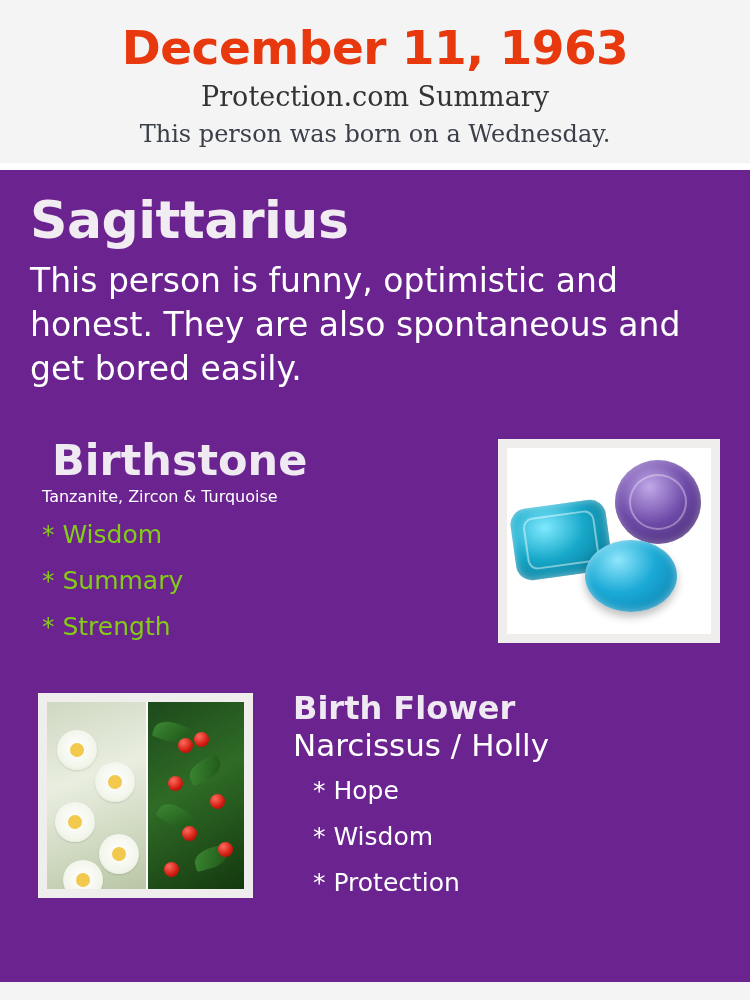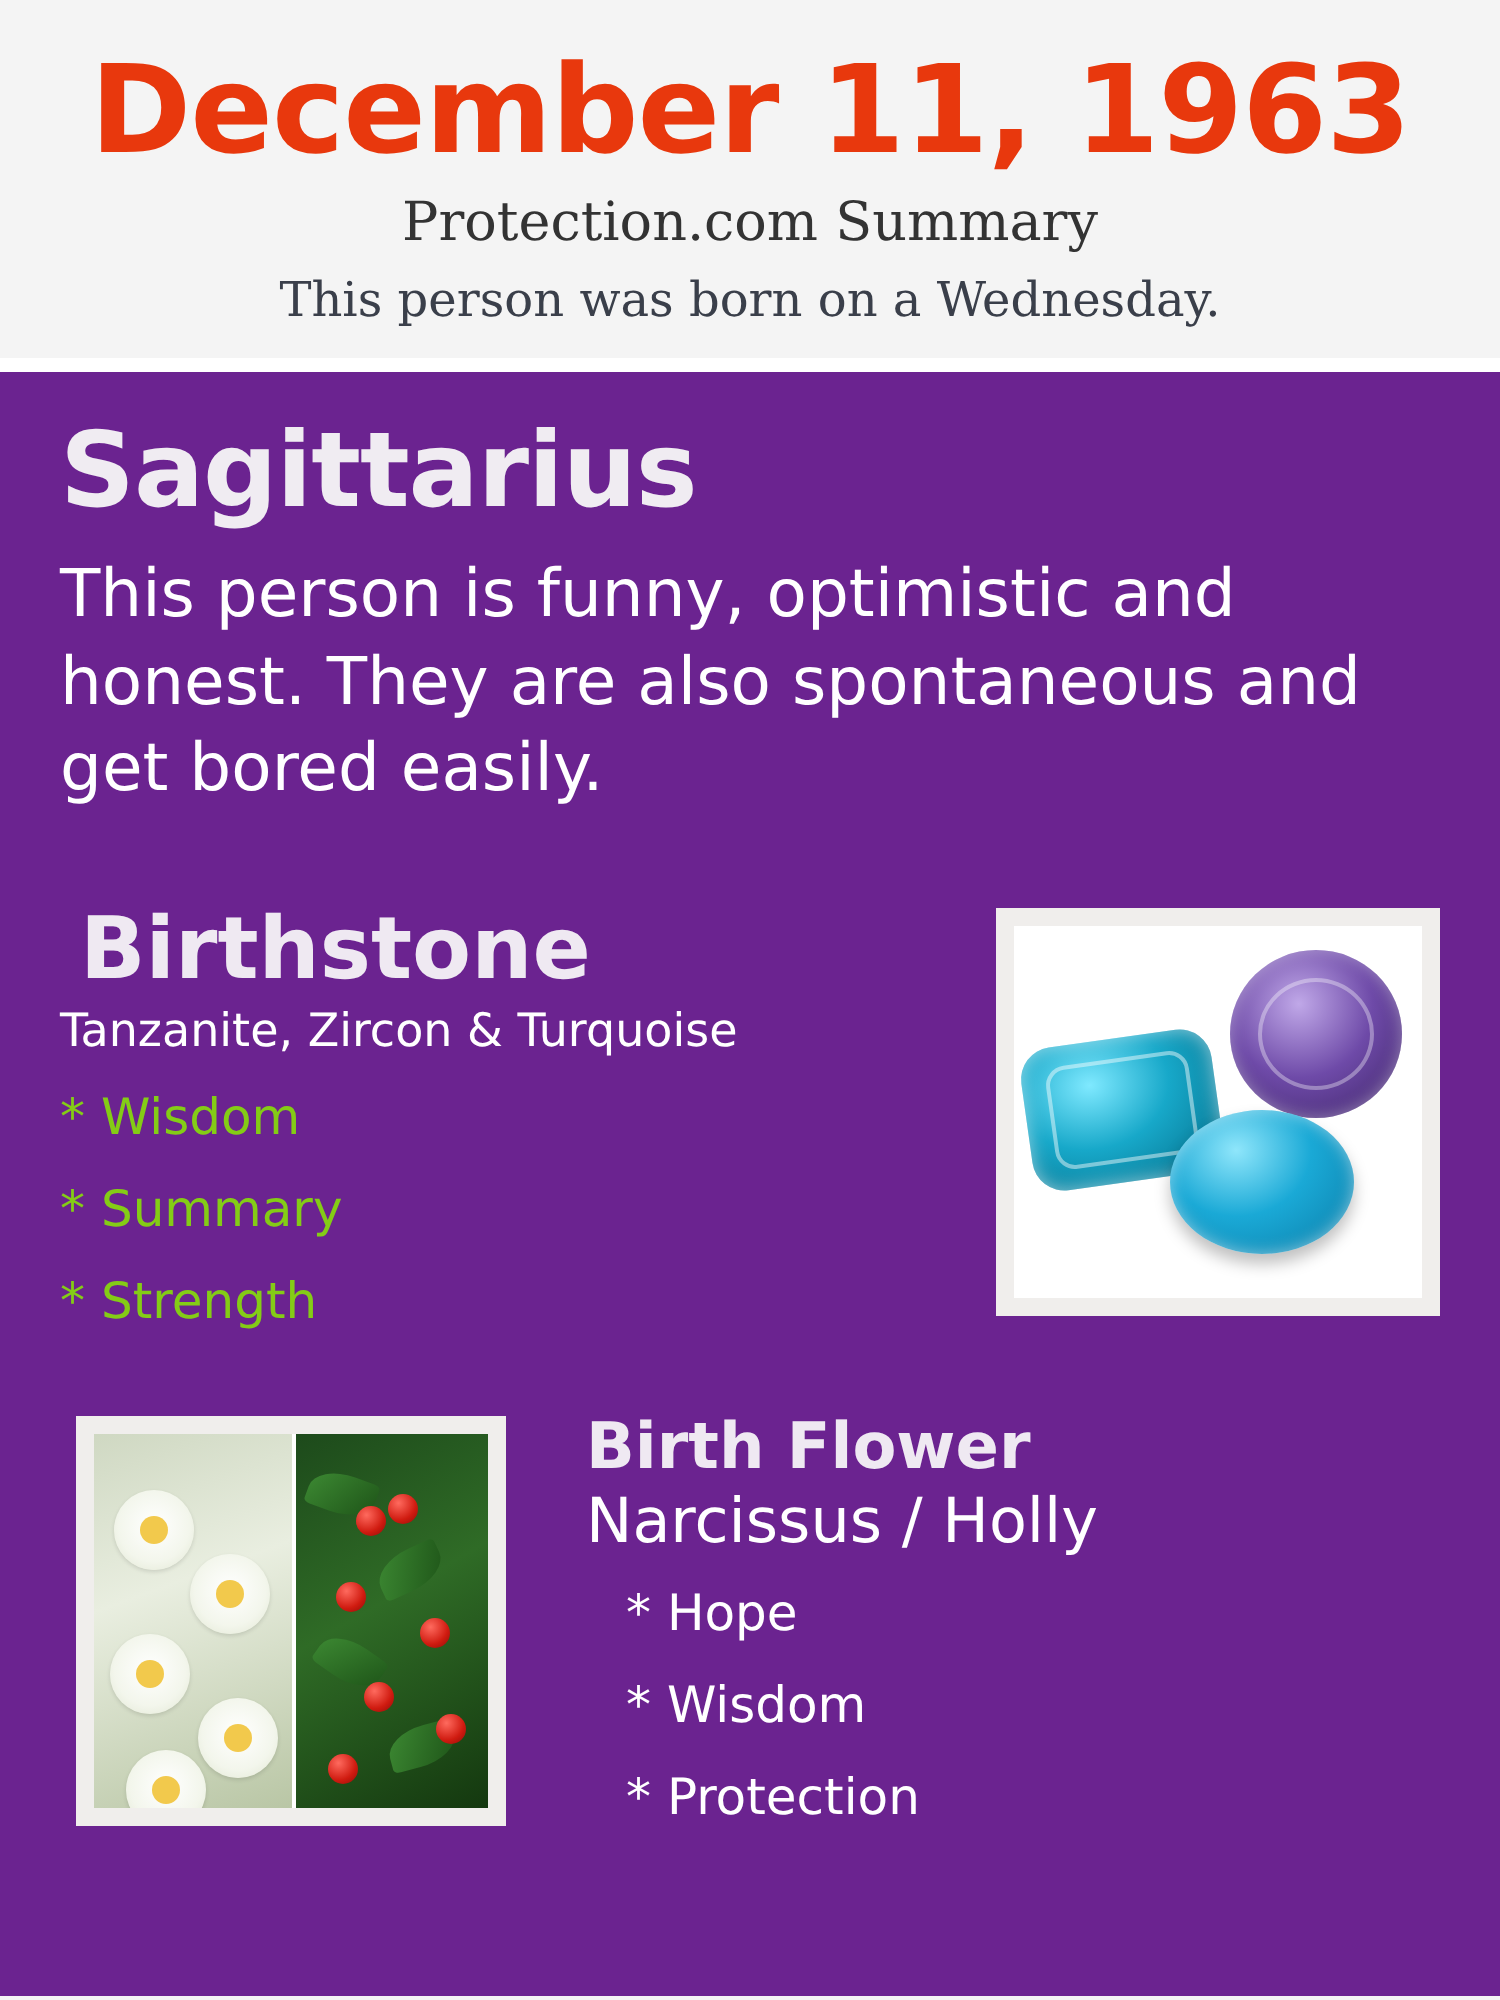--- a/index.html
+++ b/index.html
@@ -19,21 +19,21 @@
   }
 
   
   .header {
     background: #f4f4f4;
     padding: 22px 20px 14px 20px;
     text-align: center;
   }
   .header-date {
     color: #e8380d;
-    font-size: 61px;
+    font-size: 47px;
     font-weight: bold;
     line-height: 1.12;
     letter-spacing: -0.5px;
   }
   .header-sub {
     color: #333333;
     font-size: 27px;
     font-family: "DejaVu Serif", serif;
     margin-top: 6px;
     line-height: 1.2;
@@ -77,31 +77,32 @@
   }
 
   
   .stone-section {
     margin-top: 46px;
     position: relative;
     min-height: 220px;
   }
   .stone-text {
     width: 455px;
+    margin-left: 12px;
   }
   .section-title {
     color: #efe9f2;
     font-size: 43px;
     font-weight: bold;
     line-height: 1.08;
     padding-left: 10px;
   }
   .section-sub {
     color: #ffffff;
-    font-size: 23px;
+    font-size: 16px;
     line-height: 1.2;
     margin-top: 4px;
   }
   .bullets {
     list-style: none;
     margin-top: 16px;
   }
   .bullets li {
     color: #84cc16;
     font-size: 25px;

